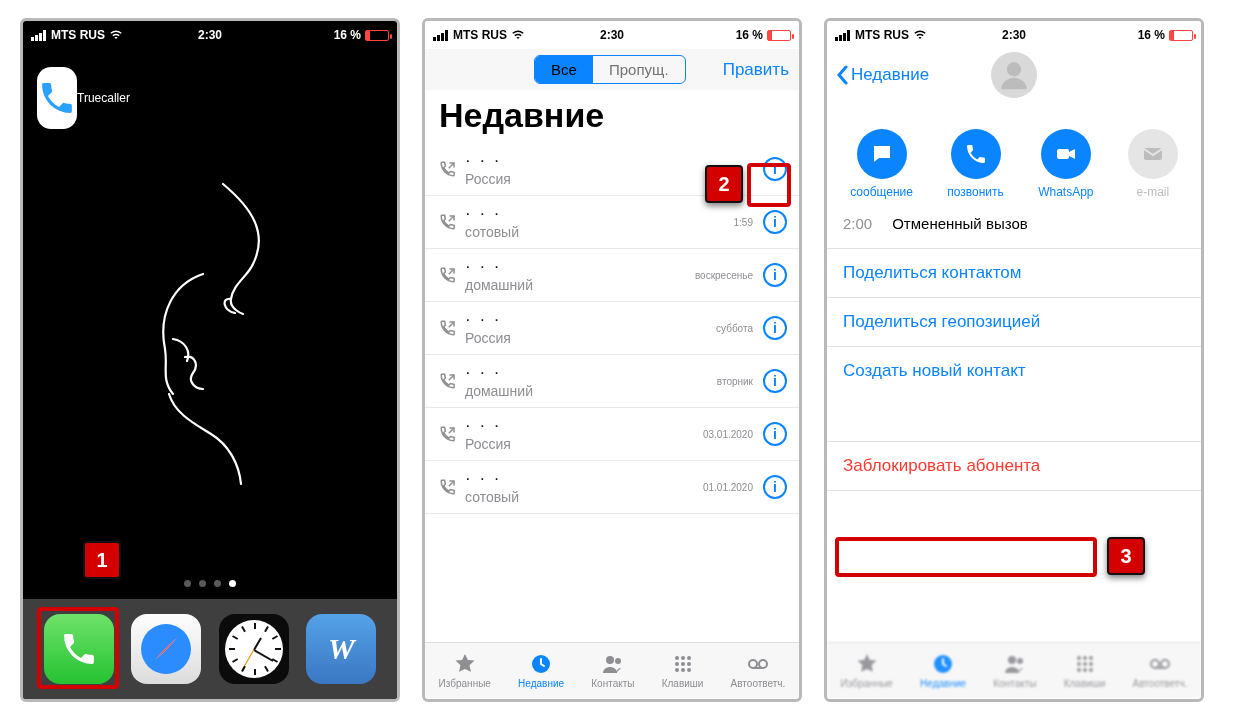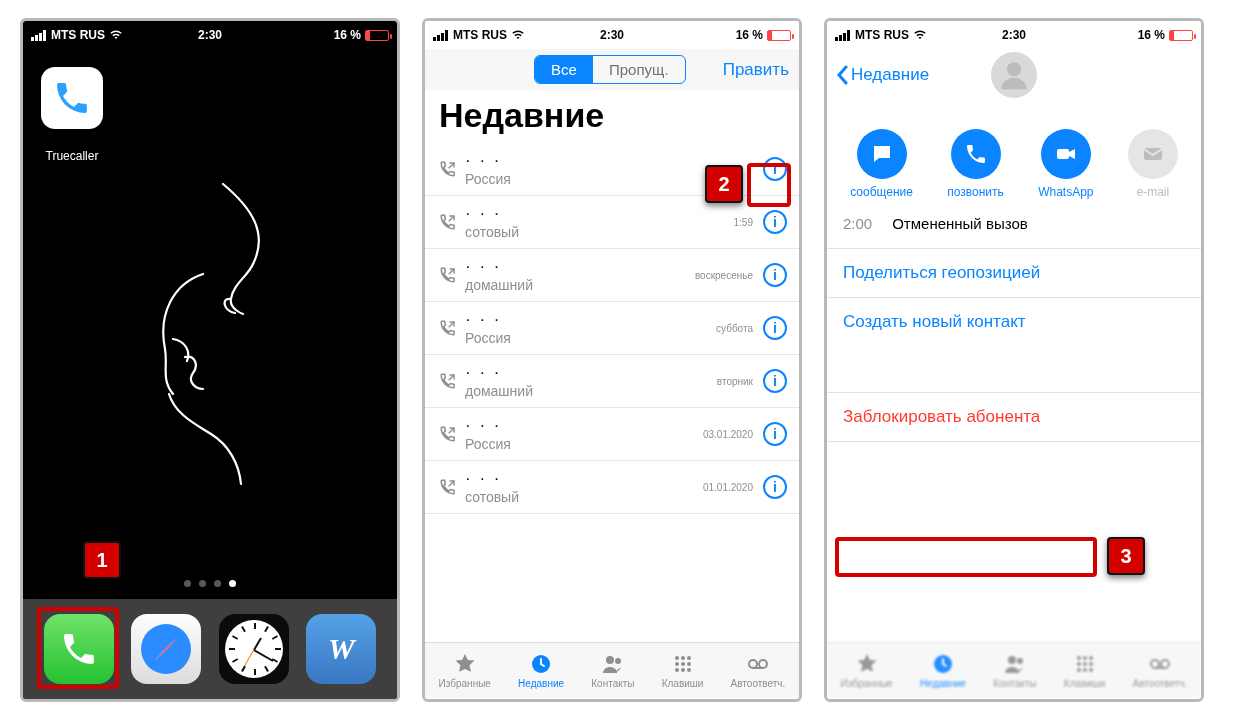--- a/index.html
+++ b/index.html
@@ -42,22 +42,22 @@
     z-index: 50;
   }
   .hl { position:absolute; border: 4px solid #d40000; border-radius:4px; z-index:40; }
 
   
   .home-bg {
     position:absolute; inset:28px 0 0 0; background:#000;
   }
   .home-art svg { position:absolute; top:130px; left:80px; }
   .home-icon {
-    position:absolute; width:70px; display:flex; flex-direction:column; align-items:center;
-    gap:20px;
+    position:absolute; width:70px; display:flex; align-items:center;
+    gap:0;
   }
   .home-icon .tile {
     width:62px; height:62px; border-radius:14px; background:#fff;
     display:flex; align-items:center; justify-content:center;
   }
   .home-icon .lbl { color:#fff; font-size:12px; }
   .page-dots { position:absolute; left:50%; transform:translateX(-50%); bottom:112px;
     display:flex; gap:8px; }
   .page-dots span { width:7px; height:7px; border-radius:50%; background:rgba(255,255,255,.35); }
   .page-dots span.on { background:#fff; }
@@ -76,21 +76,21 @@
   .clock-face .hand { position:absolute; left:50%; top:50%; transform-origin: left center; height:2px; background:#111;}
   .clock-face .sec { height:1px; background:#e08a00; }
 
   
   .nav2 {
     display:flex; align-items:center; justify-content:space-between;
     padding: 6px 10px 6px 10px; background:#f7f7f7;
   }
   .seg { display:flex; border:1px solid #0a84ff; border-radius:6px; overflow:hidden; font-size:15px; }
   .seg span { padding:5px 16px; color:#737373; }
-  .seg span.on { background:#0a84ff; color:#ffffff; }
+  .seg span.on { background:#0a84ff; color:#000000; }
   .edit-btn { color:#0a84ff; font-size:17px; }
   .h1 { font-size:34px; font-weight:800; padding:6px 14px 8px; }
   .list { }
   .row-item {
     display:flex; align-items:center; gap:8px;
     padding: 8px 12px 8px 14px; border-bottom:1px solid #e8e8e8;
     position:relative;
   }
   .call-out { width:18px; height:18px; color:#8e8e93; flex-shrink:0; }
   .row-body { flex:1; display:flex; flex-direction:column; }
@@ -500,20 +500,21 @@
           </div>
         <span class="albl offc">e-mail</span>
       </div>
     </div>
 
     <div class="log-line">
       <span class="t">2:00</span>
       <span>Отмененный вызов</span>
     </div>
 
+    <div class="option">Поделиться контактом</div>
     <div class="option">Поделиться геопозицией</div>
     <div class="option">Создать новый контакт</div>
     <div class="gap-block"></div>
     <div class="block-option">Заблокировать абонента</div>
 
     <div class="tabbar tabbar3">
       <div class="tab">
           <svg viewBox="0 0 24 24" fill="currentColor">
             <path d="M12 2l2.9 6 6.6.6-5 4.6 1.5 6.5L12 16.9 6 19.7l1.5-6.5-5-4.6 6.6-.6z"></path>
           </svg>

